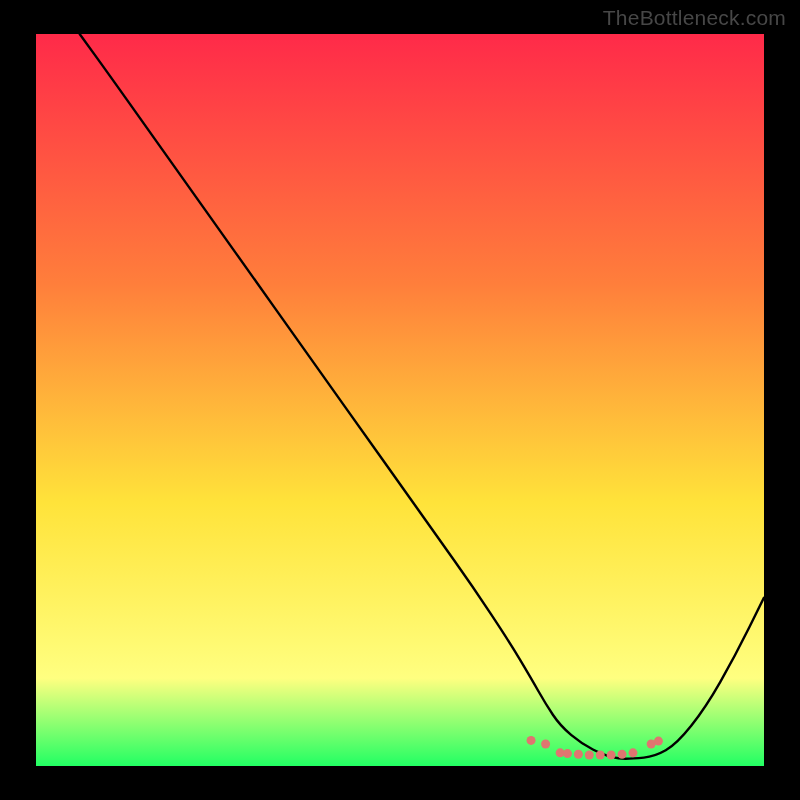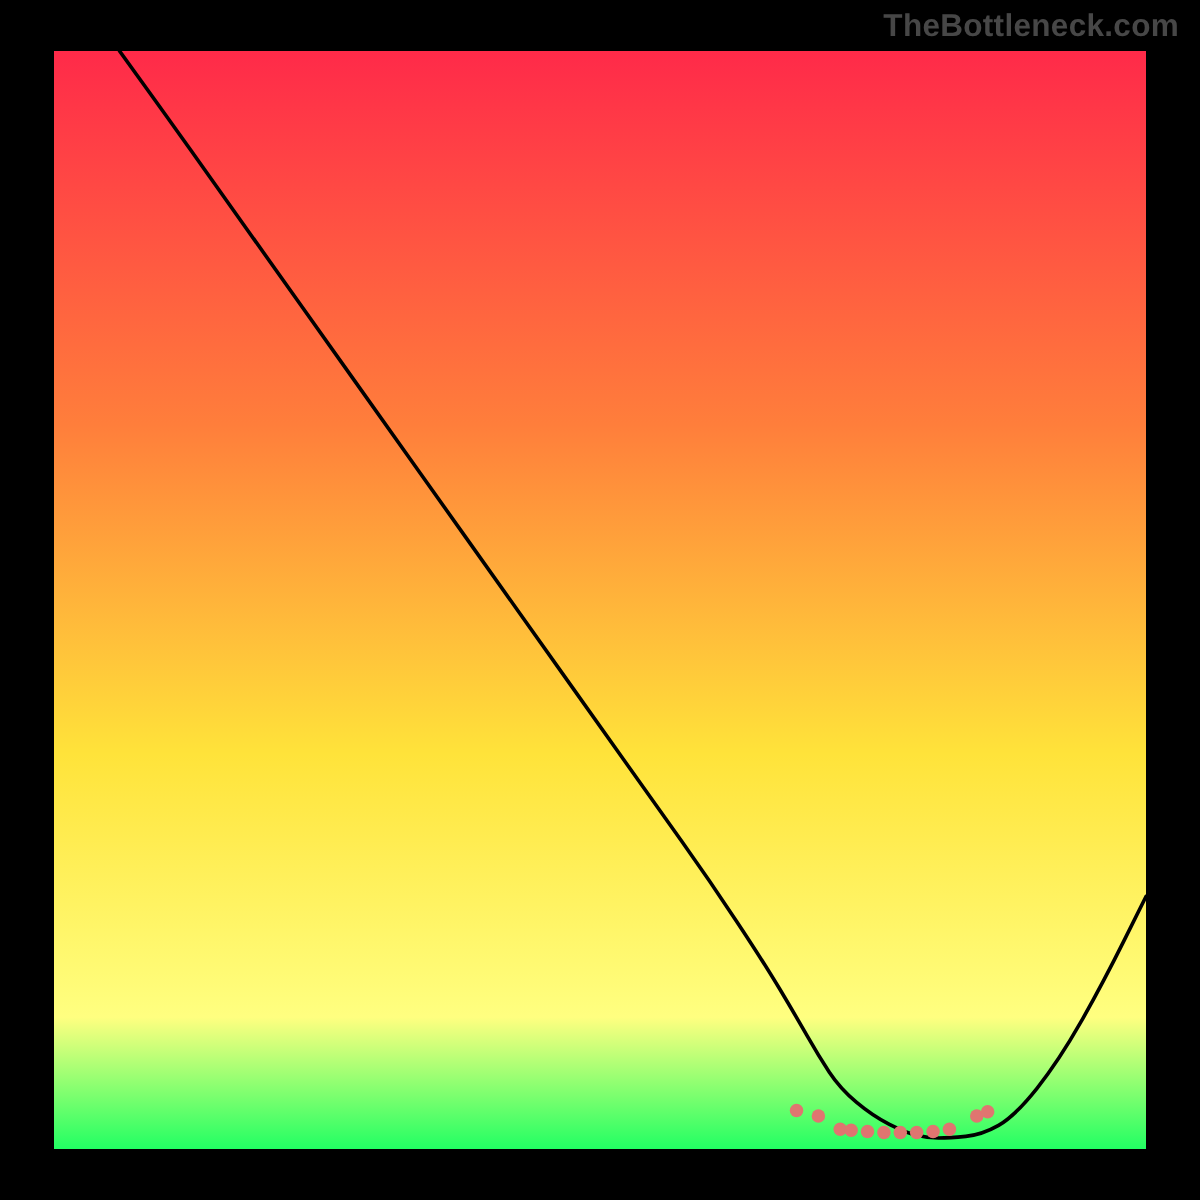--- a/index.html
+++ b/index.html
@@ -16,21 +16,21 @@
     width: 800px;
     height: 800px;
     background: #000;
   }
   .watermark {
     position: absolute;
     top: 6px;
     right: 14px;
     color: #474747;
     font-size: 21px;
-    font-weight: bold;
+    font-weight: normal;
     letter-spacing: 0.2px;
     z-index: 5;
   }
   .plot {
     position: absolute;
     left: 36px;
     top: 34px;
     width: 728px;
     height: 732px;
   }

